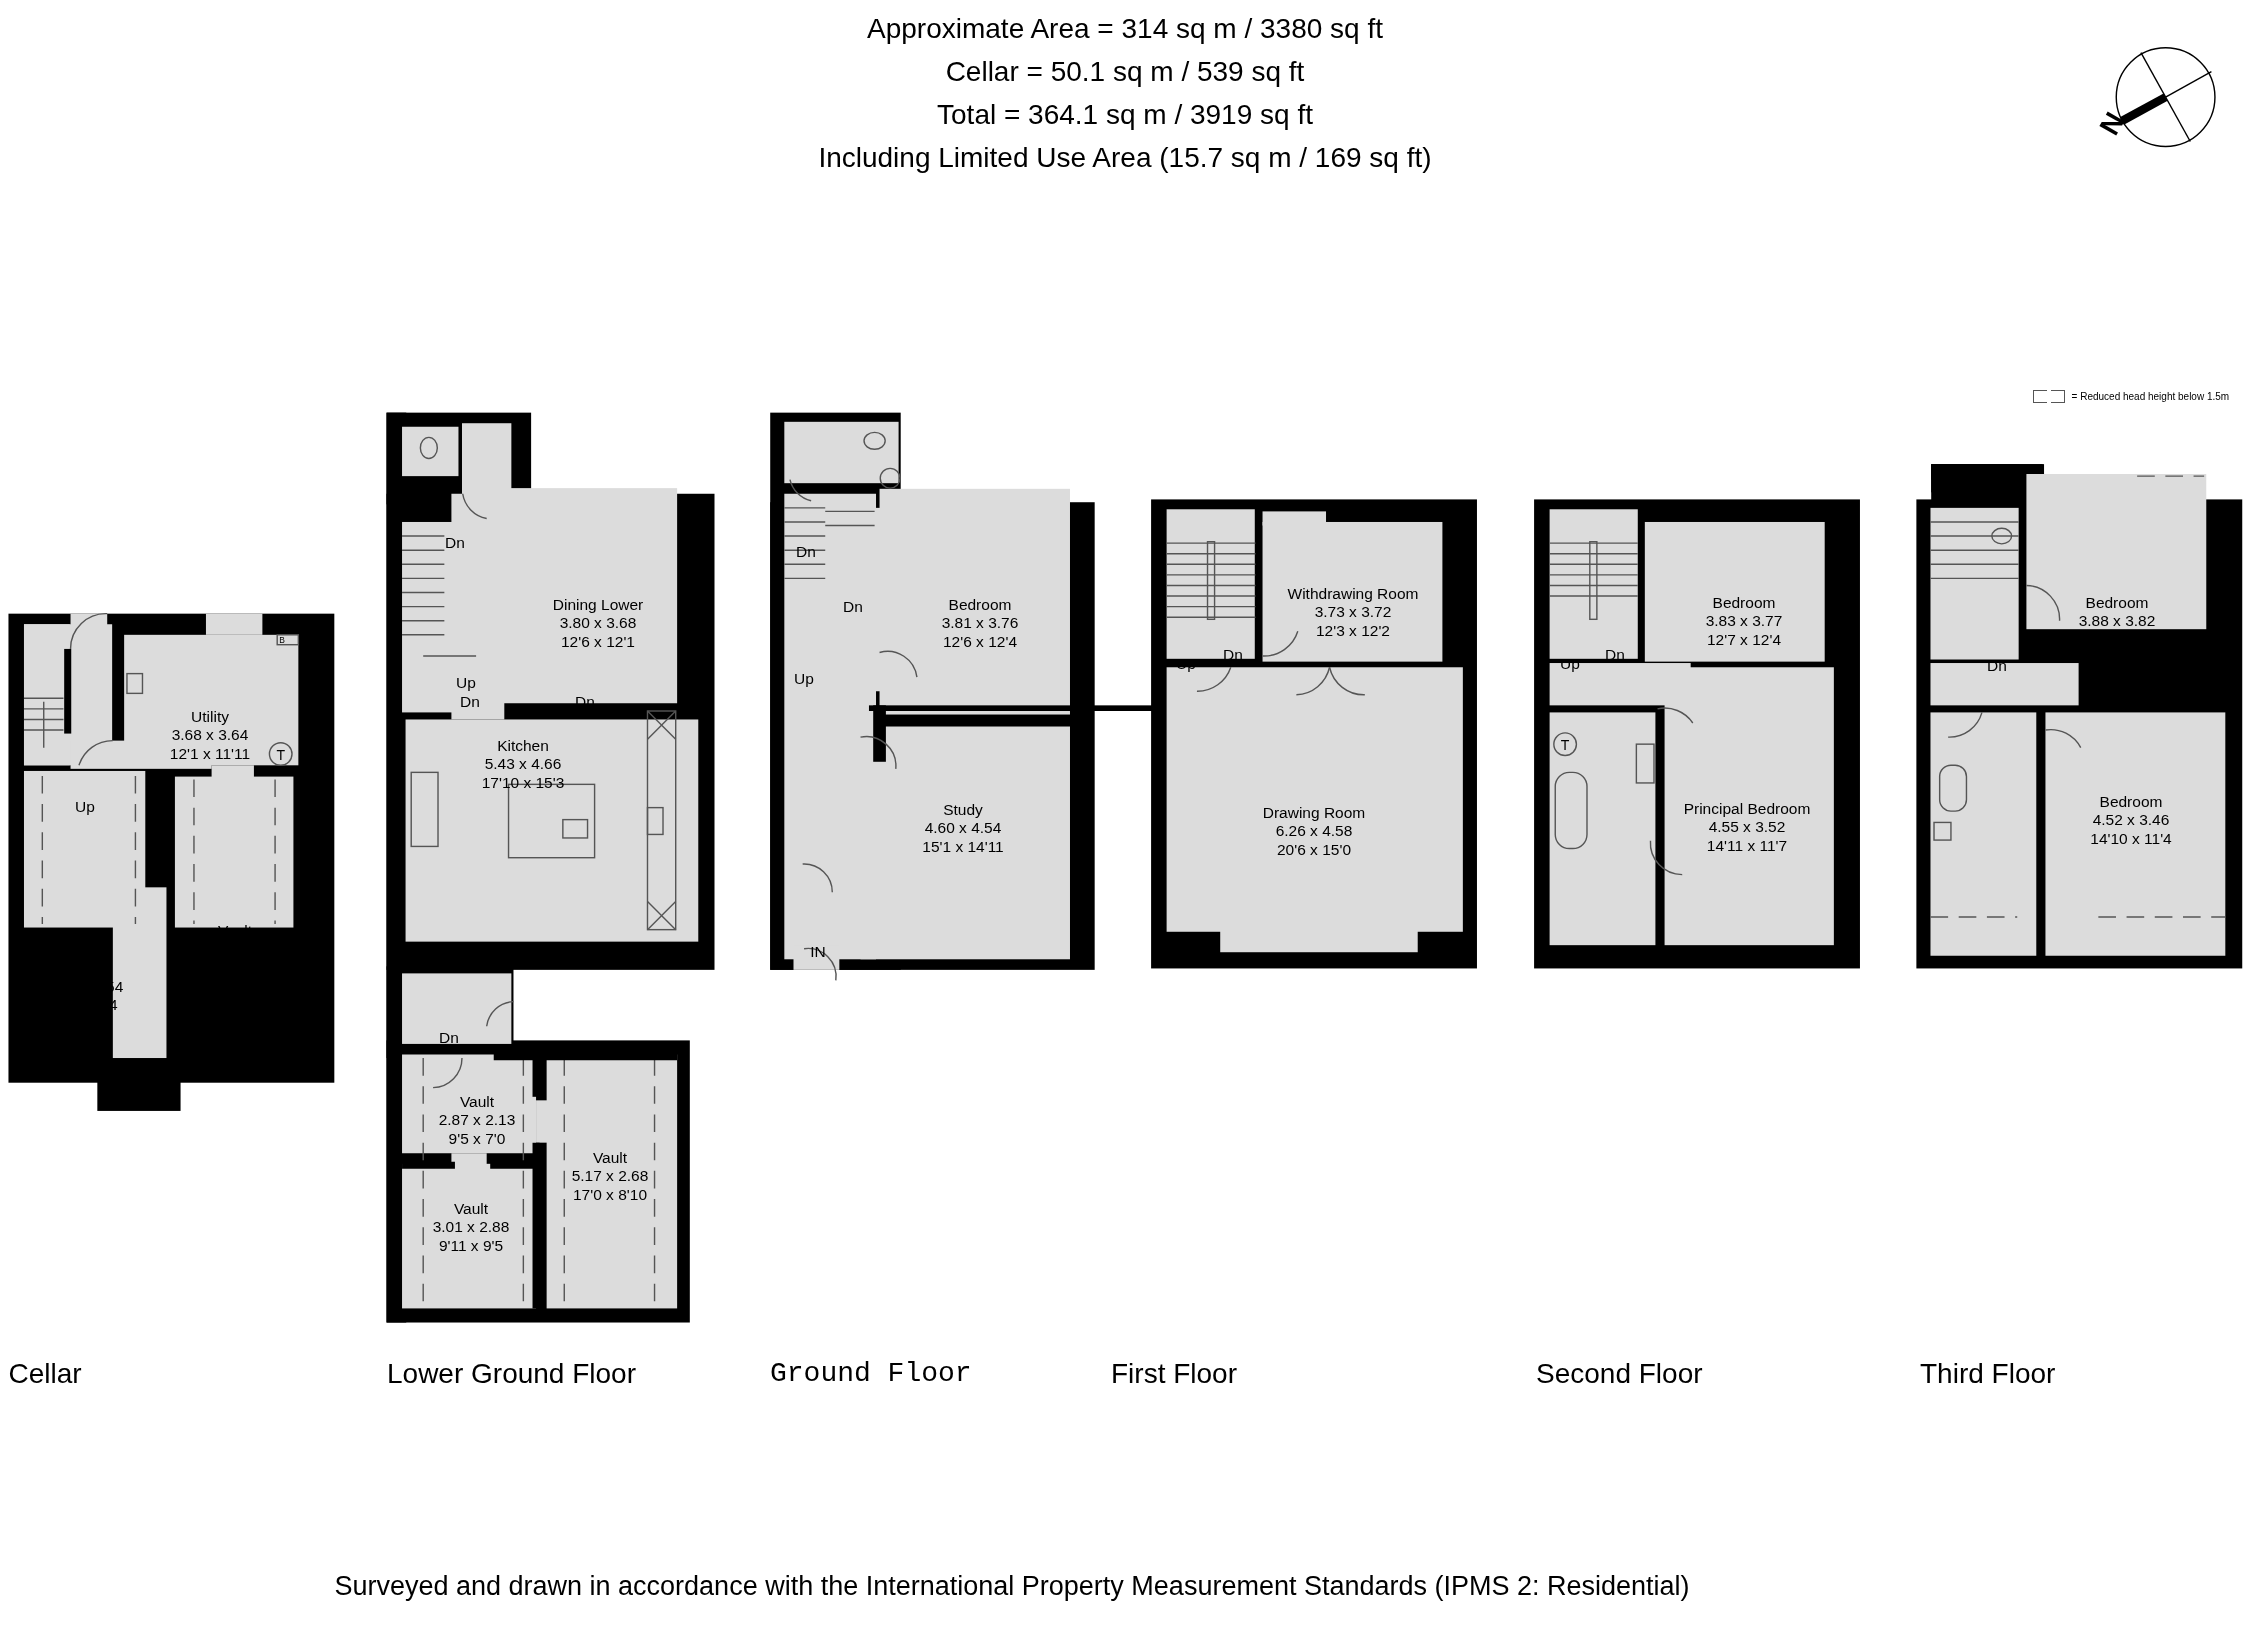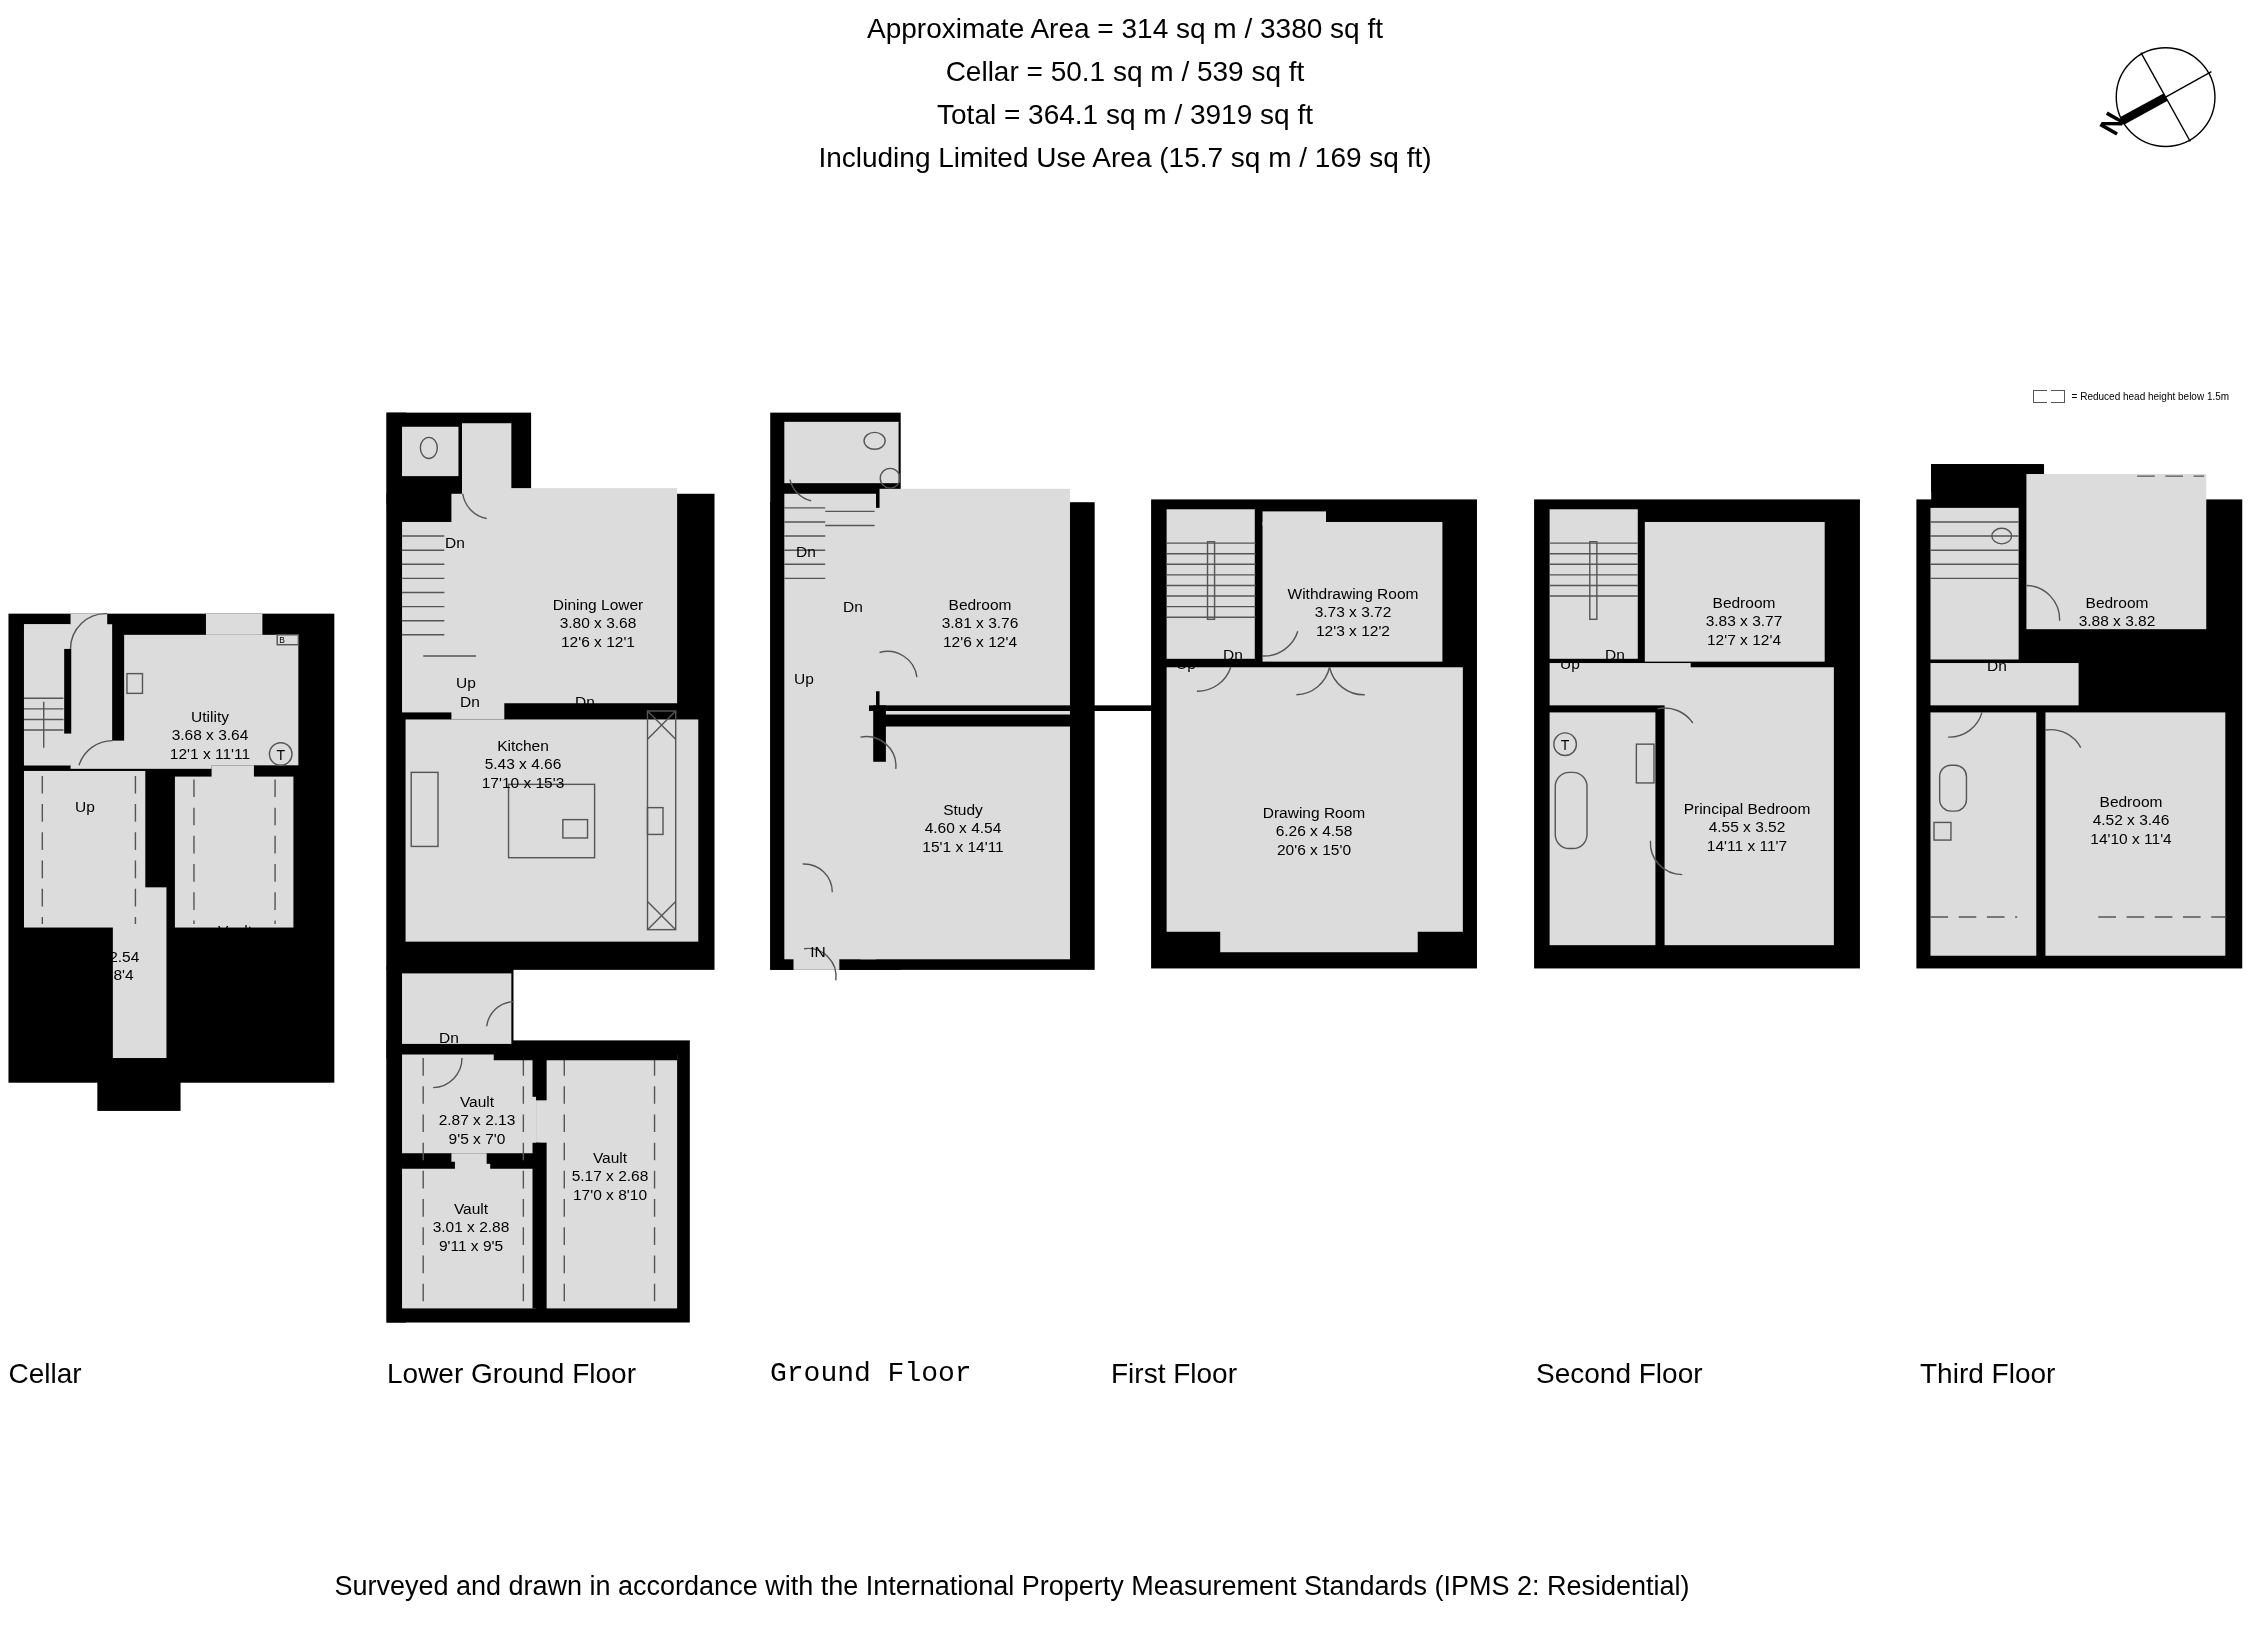--- a/index.html
+++ b/index.html
@@ -251,21 +251,21 @@
       <path d="M2873 830 A48 48 0 0 1 2920 880"></path>
     </g>
   </g>
 </svg>
 
 <div class="room-label" style="left:210px;top:735px;">
   <div>Utility</div>
   <div>3.68 x 3.64</div>
   <div>12'1 x 11'11</div>
 </div>
-<div class="room-label" style="left:85px;top:966px;margin-left:16px;">
+<div class="room-label" style="left:85px;top:996px;">
   <div>4.40 x 2.54</div>
   <div>14'5 x 8'4</div>
 </div>
 <div class="room-label" style="left:235px;top:949px;">
   <div>Vault</div>
   <div>4.42 x 2.51</div>
   <div>14'6 x 8'3</div>
 </div>
 <div class="small-label" style="left:85px;top:807px;">Up</div>
 

